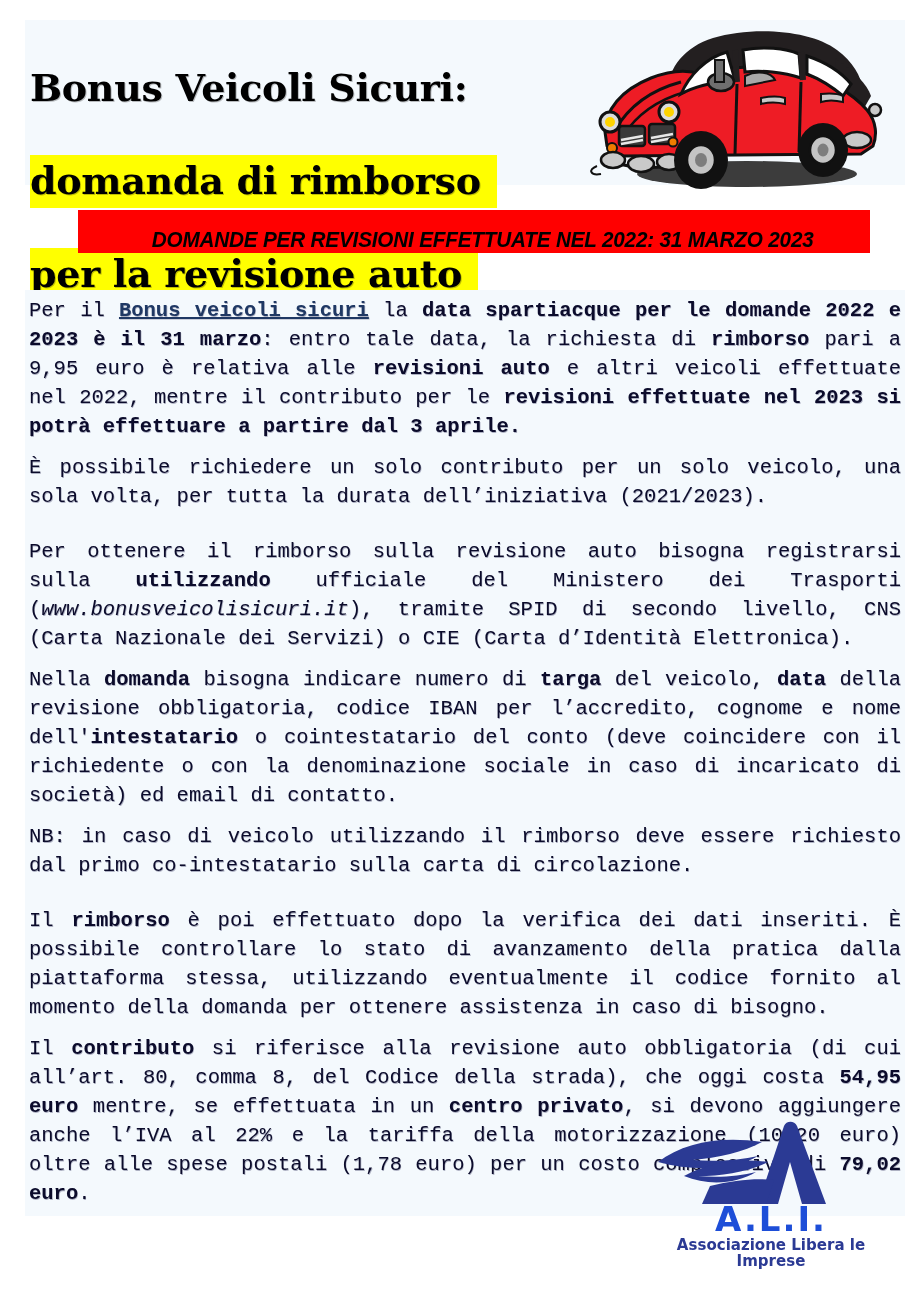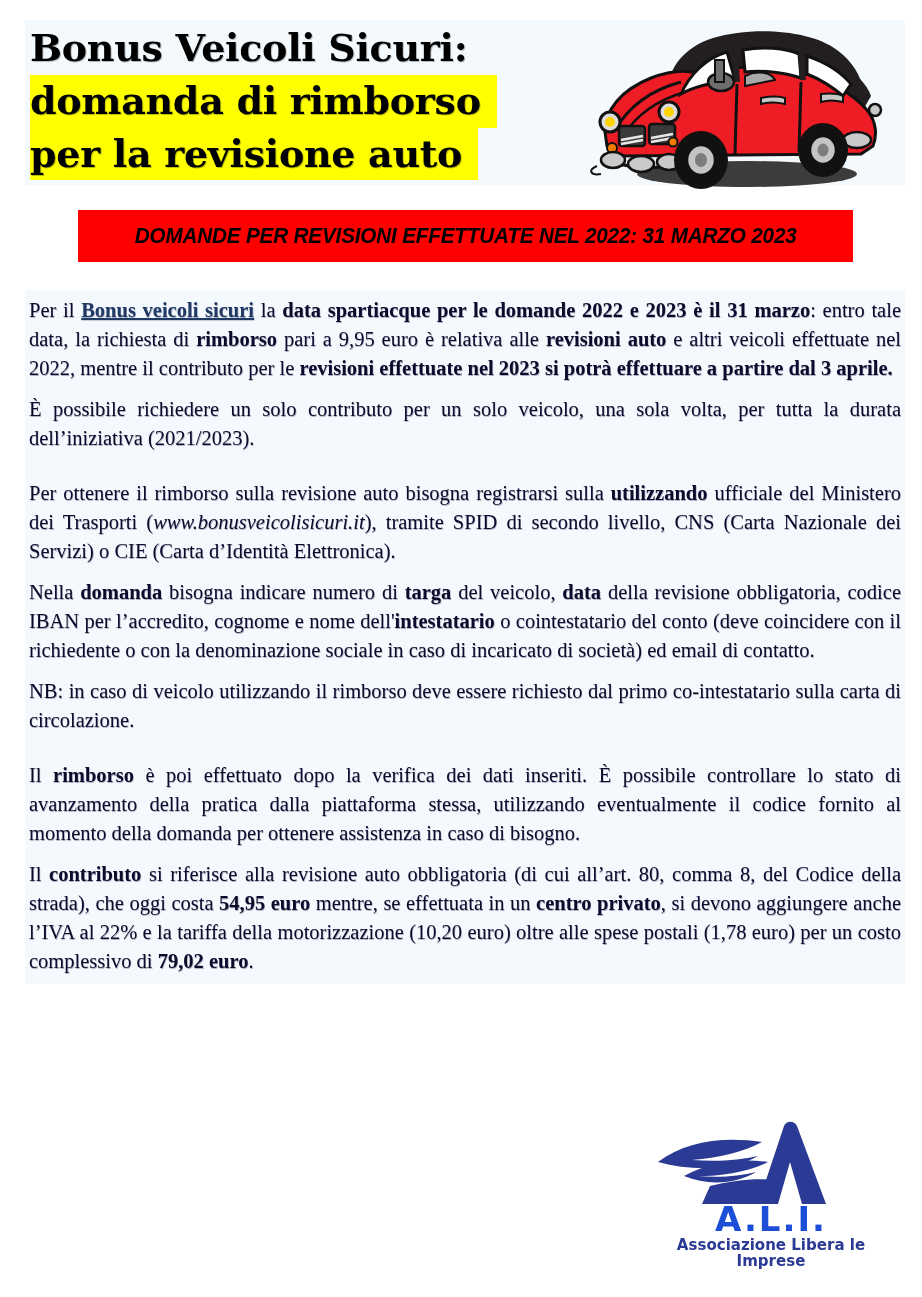--- a/index.html
+++ b/index.html
@@ -34,20 +34,21 @@
   .headline-line {
     font-family: "DejaVu Serif", "Liberation Serif", serif;
     font-weight: 700;
     font-size: 38px;
     line-height: 1.39;
     color: #000000;
     letter-spacing: -0.3px;
     white-space: nowrap;
     display: block;
     text-shadow: 1px 1px 0 rgba(0,0,0,0.25);
+    margin-top: 40px;
   }
   .headline-line.hl {
     background: #ffff00;
     box-shadow: 0 0 0 0 #ffff00;
     width: -moz-fit-content;
     width: fit-content;
     padding-right: 16px;
   }
 
   
@@ -58,26 +59,27 @@
     width: 310px;
     height: 185px;
   }
 
   
   #deadline-banner {
     position: absolute;
     left: 78px;
     top: 210px;
     width: 775px;
-    height: 52px;
+    height: 43px;
     background: #ff0000;
     display: flex;
-    align-items: center;
+    align-items: flex-end;
     justify-content: center;
     overflow: hidden;
+    padding-left: 17px;
   }
   #deadline-banner-text {
     font-family: "Liberation Sans Narrow", "Liberation Sans", sans-serif;
     font-style: italic;
     font-weight: 700;
     font-size: 22.5px;
     color: #000000;
     white-space: nowrap;
     transform: scaleX(0.92);
     letter-spacing: -0.2px;
@@ -86,21 +88,21 @@
   
   #body-panel {
     position: absolute;
     left: 25px;
     top: 290px;
     width: 880px;
     background: #f4f9fd;
     padding: 6px 0 8px 0;
   }
   .para {
-    font-family: Liberation Serif, serif;
+    font-family: Liberation Mono, monospace;
     font-size: 20.5px;
     line-height: 29px;
     color: #0b0b2b;
     text-align: justify;
     margin: 0 4px 0 4px;
     padding: 0 0 0 0;
     text-shadow: 0.6px 0.6px 0 rgba(10,10,60,0.30);
   }
   .para + .para { margin-top: 12px; }
   .spacer { height: 26px; }

